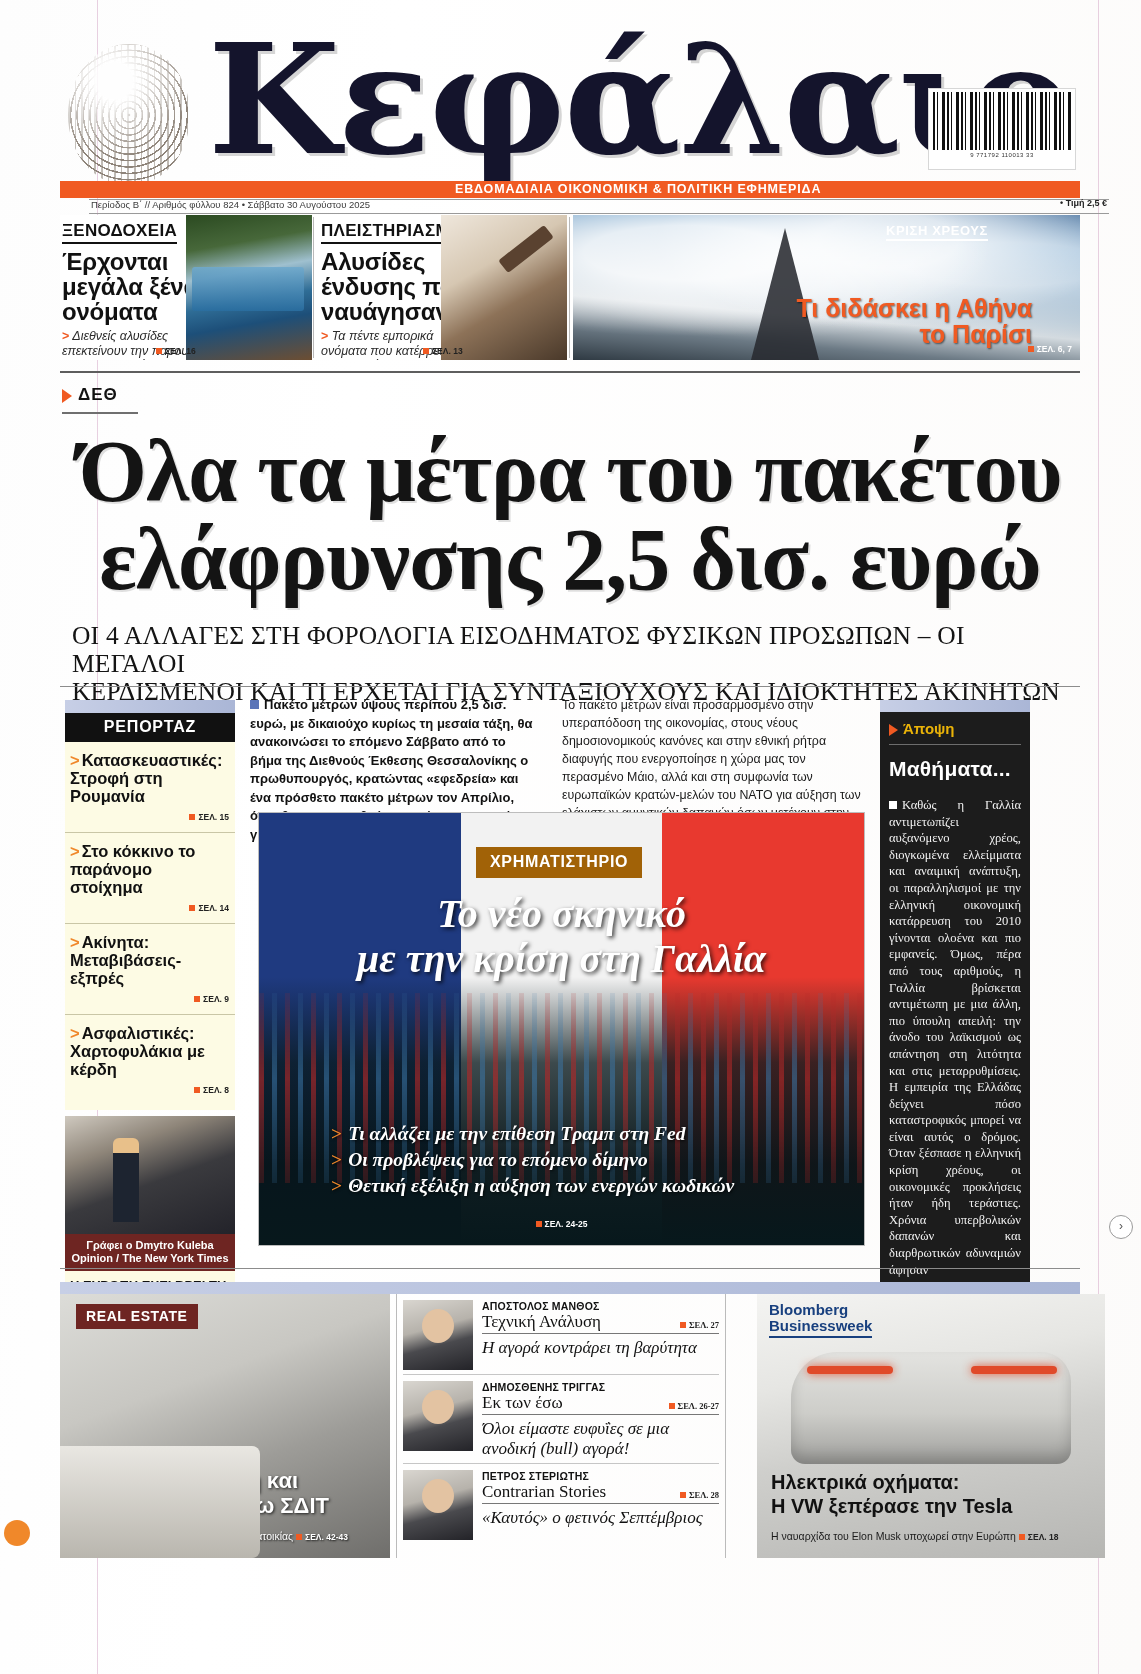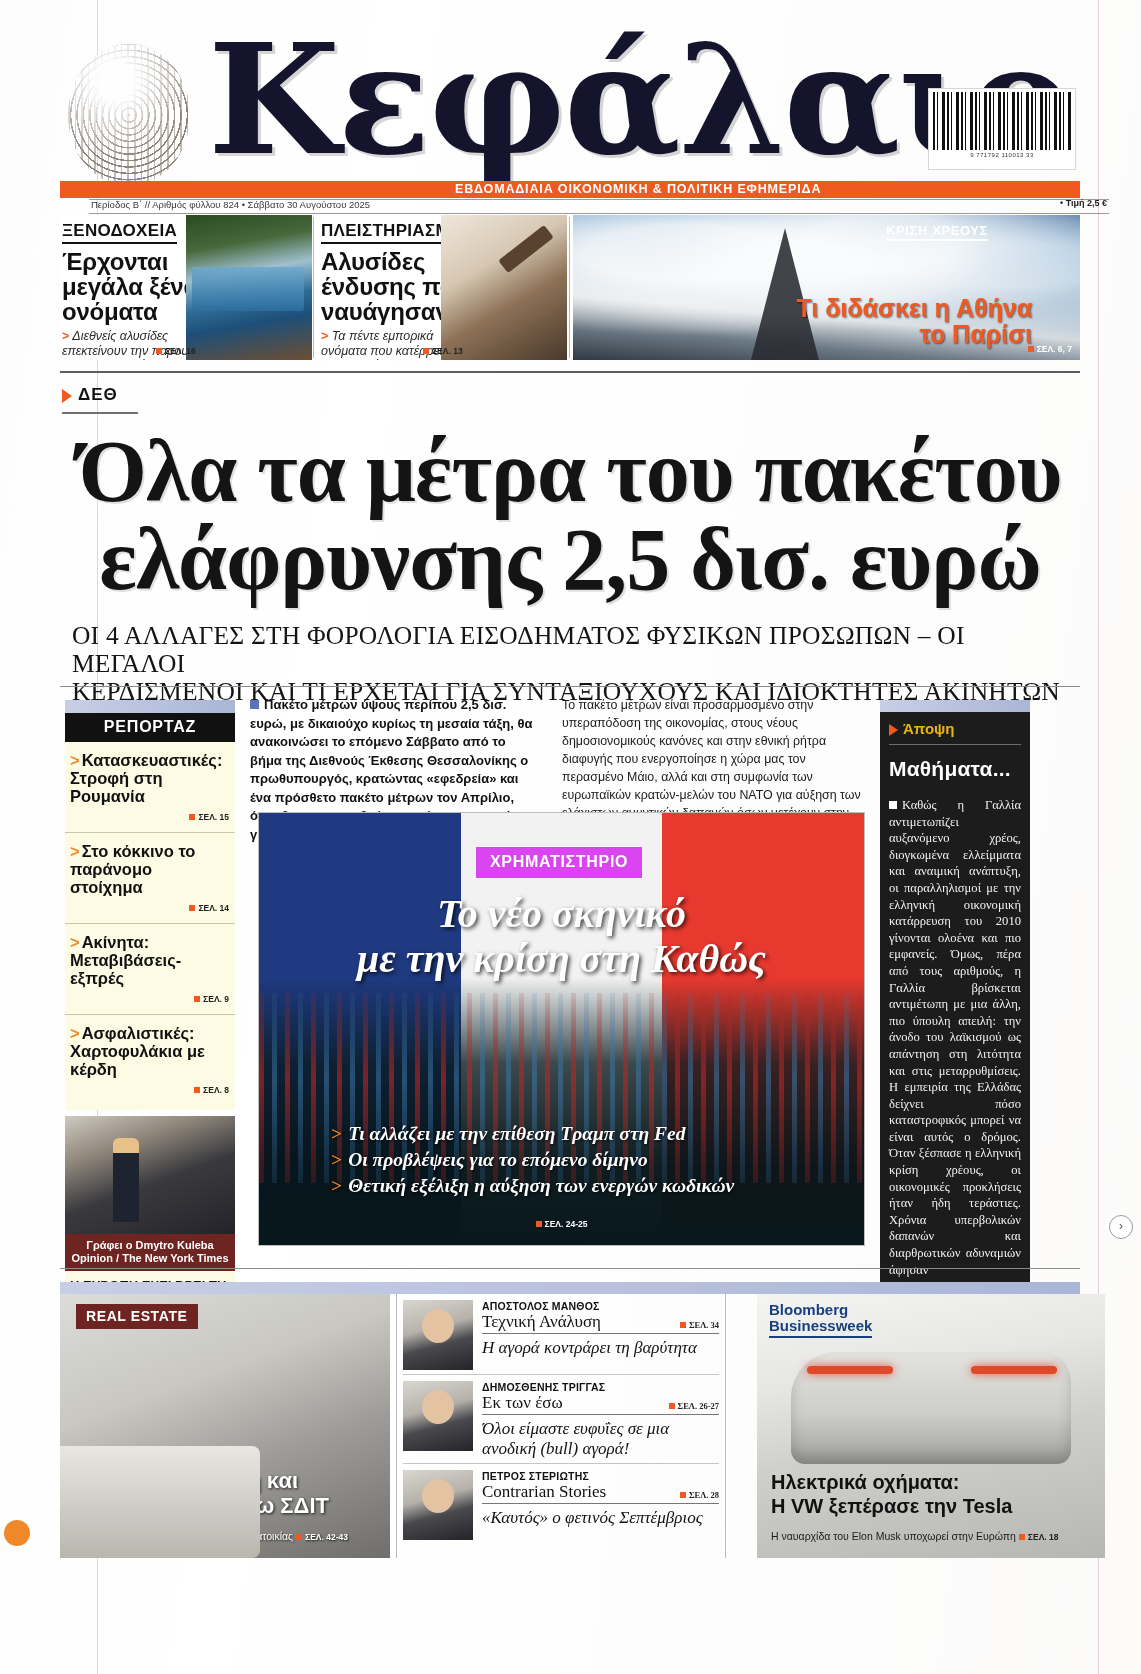--- a/index.html
+++ b/index.html
@@ -135,21 +135,21 @@
   .fl.blue{left:0;width:33.4%;background:#1f3a80;}
   .fl.white{left:33.4%;width:33.2%;background:#f2f2f2;}
   .fl.red{left:66.6%;width:33.4%;background:#e8392f;}
   .fdark{position:absolute;left:0;right:0;bottom:0;height:62%;
     background:linear-gradient(180deg, rgba(10,22,28,0) 0%, rgba(9,26,30,.78) 32%, rgba(6,20,24,.96) 70%, #07181c 100%);}
   .candles{position:absolute;left:0;right:0;bottom:62px;height:190px;opacity:.75;
     background:
       repeating-linear-gradient(90deg, rgba(180,40,40,.85) 0 5px, rgba(0,0,0,0) 5px 26px),
       repeating-linear-gradient(90deg, rgba(60,120,170,.75) 13px 18px, rgba(0,0,0,0) 18px 39px);
     mask-image:linear-gradient(180deg,rgba(0,0,0,.2),rgba(0,0,0,1) 45%,rgba(0,0,0,.35));}
-  .fbadge{position:absolute;left:217px;top:34px;background:#d946ef;color:#fff;font-weight:700;
+  .fbadge{position:absolute;left:217px;top:34px;background:#a16207;color:#fff;font-weight:700;
     font-size:16px;letter-spacing:.7px;padding:6px 14px 7px;}
   .ftitle{position:absolute;left:0;right:0;top:78px;text-align:center;color:#fff;
     font-family:"Liberation Serif",serif;font-style:italic;font-weight:700;font-size:40px;
     line-height:45px;text-shadow:2px 2px 4px rgba(0,0,0,.75);}
   .fbullets{position:absolute;left:72px;right:20px;bottom:46px;color:#fff;
     font-family:"Liberation Serif",serif;font-style:italic;font-weight:700;font-size:19.5px;
     line-height:26px;text-shadow:1px 1px 3px rgba(0,0,0,.8);}
   .fbullets .ar{color:#f0882a;font-style:normal;margin-right:6px;}
   .fpg{position:absolute;left:0;right:0;bottom:14px;text-align:center;}
   .fpg .pg{color:#fff;}
@@ -351,21 +351,21 @@
 
   <div class="france">
     <div class="fl blue"></div>
     <div class="fl white"></div>
     <div class="fl red"></div>
     <div class="fdark"></div>
     <div class="candles"></div>
     <div class="fbadge">ΧΡΗΜΑΤΙΣΤΗΡΙΟ</div>
     <div class="ftitle">
       <div>Το νέο σκηνικό</div>
-      <div>με την κρίση στη Καθώς</div>
+      <div>με την κρίση στη Γαλλία</div>
     </div>
     <div class="fbullets">
       <div><span class="ar">&gt;</span><span>Τι αλλάζει με την επίθεση Τραμπ στη Fed</span></div>
       <div><span class="ar">&gt;</span><span>Οι προβλέψεις για το επόμενο δίμηνο</span></div>
       <div><span class="ar">&gt;</span><span>Θετική εξέλιξη η αύξηση των ενεργών κωδικών</span></div>
     </div>
     <div class="fpg"><span class="pg"><i></i><span>ΣΕΛ. 24-25</span></span></div>
   </div>
 
   <div class="opinion">
@@ -399,21 +399,21 @@
     </div>
 
     <div class="cols3">
 
       <div class="anal">
         <div class="avatar"></div>
         <div class="meta">
           <div class="nm">ΑΠΟΣΤΟΛΟΣ ΜΑΝΘΟΣ</div>
           <div class="cl">
             <span>Τεχνική Ανάλυση</span>
-            <span class="pg"><i></i><span>ΣΕΛ. 34</span></span>
+            <span class="pg"><i></i><span>ΣΕΛ. 27</span></span>
           </div>
           <div class="ttl">Η αγορά κοντράρει τη βαρύτητα</div>
         </div>
       </div>
 
       <div class="anal">
         <div class="avatar"></div>
         <div class="meta">
           <div class="nm">ΔΗΜΟΣΘΕΝΗΣ ΤΡΙΓΓΑΣ</div>
           <div class="cl">

